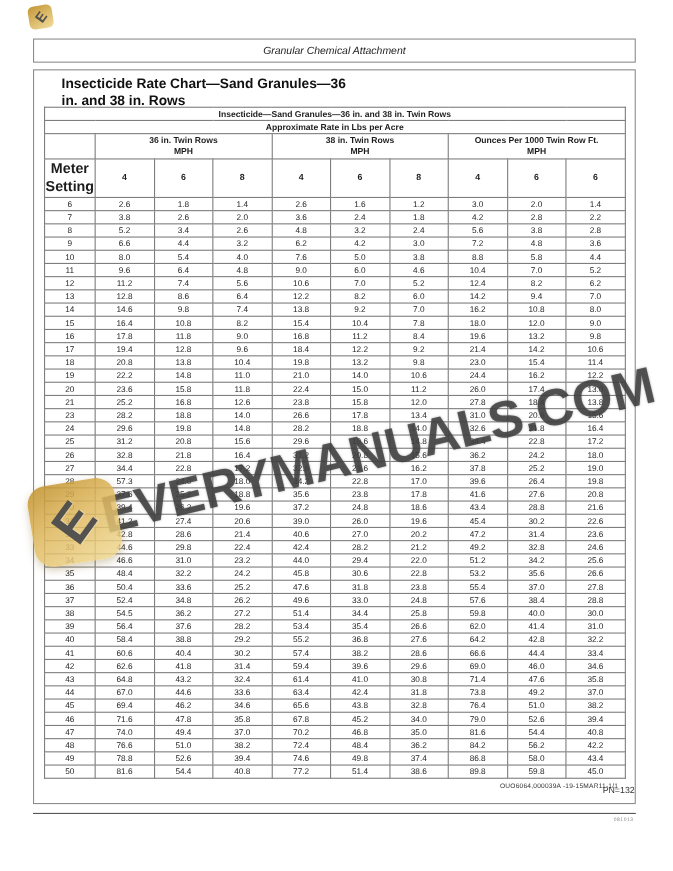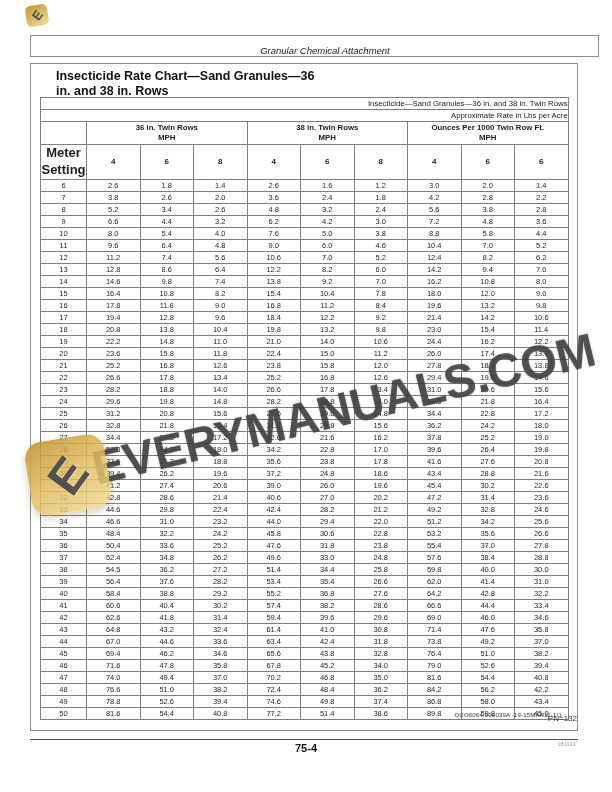--- a/index.html
+++ b/index.html
@@ -1,25 +1,25 @@
 <!DOCTYPE html>
 <html><head>
 <meta charset="utf-8">
 <style>
   html,body{margin:0;padding:0;background:#ffffff;}
   .page{position:relative;width:612px;height:792px;background:#ffffff;overflow:hidden;
         font-family:"Liberation Sans",sans-serif;color:#1c1c1c;}
   .banner-box{position:absolute;left:30px;top:35px;width:546px;height:20px;border:1px solid #8c8c8c;
-        display:flex;align-items:flex-end;justify-content:center;font-style:italic;font-size:9.5px;color:#222;padding-left:21px;}
+        display:flex;align-items:center;justify-content:center;font-style:italic;font-size:9.5px;color:#222;}
   .main-box{position:absolute;left:30px;top:63px;width:546px;height:666px;border:1px solid #8c8c8c;}
   .doc-title{position:absolute;left:40px;top:69px;font-size:12.5px;font-weight:bold;line-height:1.18;color:#111;margin-left:16px;}
   .rate-table{position:absolute;left:40px;top:97px;width:528px;border-collapse:collapse;table-layout:fixed;
         text-align:center;}
   .rate-table th,.rate-table td{border:1px solid #7e7e7e;padding:0;margin:0;}
-  .caption-cell{height:11px;font-weight:normal;font-size:7.8px;line-height:11px;text-align:right;}
+  .caption-cell{height:11px;font-weight:bold;font-size:7.8px;line-height:11px;}
   .group-cell{height:22px;font-weight:bold;font-size:7.8px;line-height:1.3;}
   .spacer-cell{height:22px;}
   .speed-cell{height:22px;font-weight:bold;font-size:8px;}
   .meter-head{height:22px;font-weight:bold;font-size:13px;line-height:1.3;}
   .rate-table tbody td{height:11px;line-height:11px;font-size:7.5px;color:#1f1f1f;}
   .footnote{position:absolute;right:50px;top:712px;font-size:6px;color:#333;letter-spacing:0.2px;}
   .footer-rule{position:absolute;left:30px;top:739px;width:548px;height:0;border-top:1px solid #555;}
   .page-number{position:absolute;left:0;top:742px;width:612px;text-align:center;font-weight:bold;
         font-size:11px;color:#111;}
   .pn-code{position:absolute;right:35px;top:714px;font-size:8px;color:#333;}
@@ -289,32 +289,20 @@
           <td>16.8</td>
           <td>12.6</td>
           <td>23.8</td>
           <td>15.8</td>
           <td>12.0</td>
           <td>27.8</td>
           <td>18.4</td>
           <td>13.8</td>
         </tr>
         <tr>
-          <td>22</td>
-          <td>26.6</td>
-          <td>17.8</td>
-          <td>13.4</td>
-          <td>25.2</td>
-          <td>16.8</td>
-          <td>12.6</td>
-          <td>29.4</td>
-          <td>19.6</td>
-          <td>14.6</td>
-        </tr>
-        <tr>
           <td>23</td>
           <td>28.2</td>
           <td>18.8</td>
           <td>14.0</td>
           <td>26.6</td>
           <td>17.8</td>
           <td>13.4</td>
           <td>31.0</td>
           <td>20.6</td>
           <td>15.6</td>
@@ -647,17 +635,16 @@
   </table>
 
   <div class="footnote">OUO6064,000039A -19-15MAR11-1/1</div>
 
   <div class="wm-text">EVERYMANUALS.COM</div>
   <div class="wm-badge">
     <span class="wm-badge-letter">E</span>
   </div>
 
   <div class="footer-rule"></div>
-  <div class="page-number">75-4</div>
   <div class="print-code">081013</div>
   <div class="pn-code">PN=132</div>
 
 </div>
 
 </body></html>

